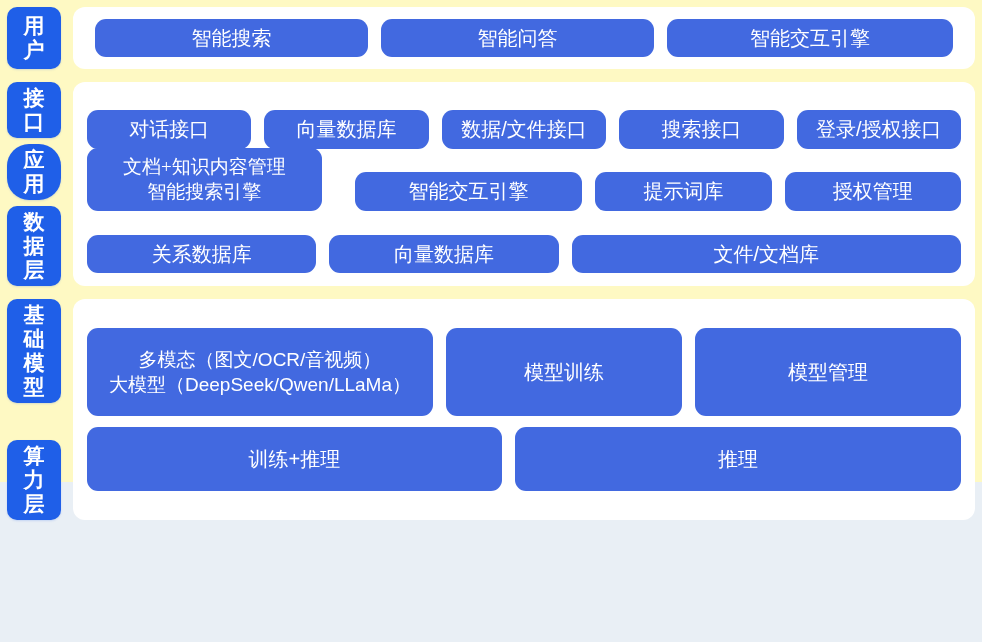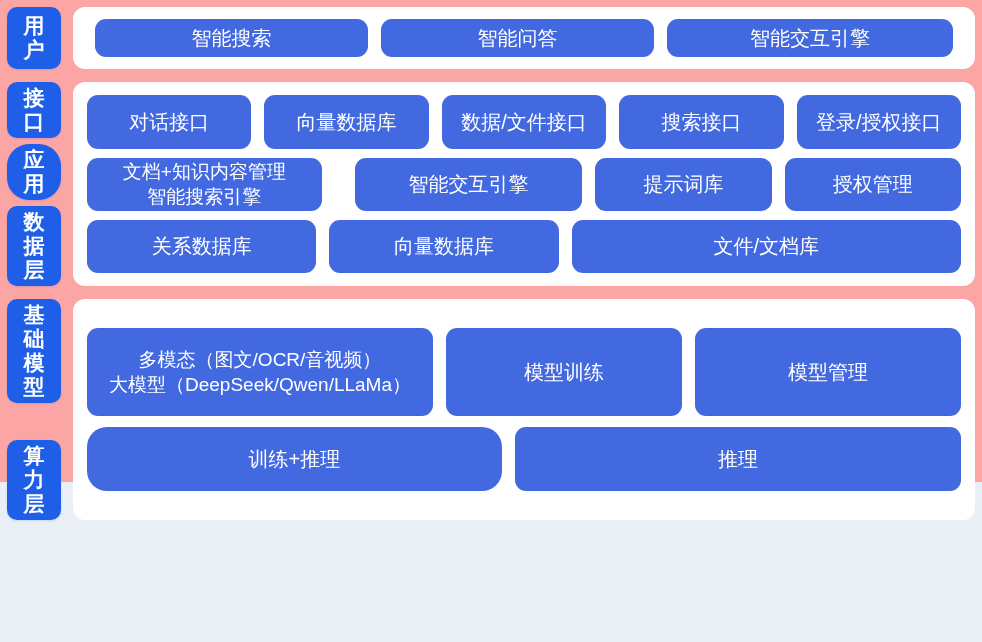--- a/index.html
+++ b/index.html
@@ -14,21 +14,21 @@
   body {
     background: #e9eff5;
     font-family: "Liberation Sans", "DejaVu Sans", sans-serif;
     -webkit-font-smoothing: antialiased;
   }
 
   #diagram {
     position: relative;
     width: 982px;
     height: 482px;
-    background: #fca5a5;
+    background: #fef9c3;
     padding: 7px 7px 6px 7px;
     display: flex;
     flex-direction: column;
     gap: 13px;
   }
 
   
   .section {
     display: flex;
     align-items: stretch;
@@ -90,21 +90,21 @@
   .panel-bottom { gap: 11px; padding: 29px 14px; }
 
   
   .row {
     display: flex;
     gap: 13px;
     flex: 1 1 auto;
     min-height: 0;
   }
 
-  .row-mid { flex: 1 1 0; }
+  .row-mid { flex: 1 1 0; align-items: flex-end; }
 
   
   .box {
     background: #4269e0;
     border-radius: 11px;
     color: #ffffff;
     display: flex;
     align-items: center;
     justify-content: center;
     text-align: center;
@@ -116,24 +116,24 @@
     min-width: 0;
     white-space: pre-line;
   }
 
   
   .f-1   { flex: 1 1 0; }
   .f-105 { flex: 1.05 1 0; }
   .f-11  { flex: 1.1 1 0; }
   .f-125 { flex: 1.25 1 0; }
   .f-145 { flex: 1.45 1 0; margin-left: 20px; }
-  .f-15  { flex: 1.5 1 0; }
+  .f-15  { flex: 1.5 1 0; font-family: Liberation Serif, serif; }
   .f-165 { flex: 1.65 1 0; }
   .f-175 { flex: 1.75 1 0; }
-  .f-19  { flex: 1.9 1 0; border-radius: 20px; }
+  .f-19  { flex: 1.9 1 0; }
   .f-205 { flex: 2.05 1 0; }
 
   .box-multiline {
     font-size: 19px;
     line-height: 1.34;
   }
 </style>
 </head>
 <body>
 

